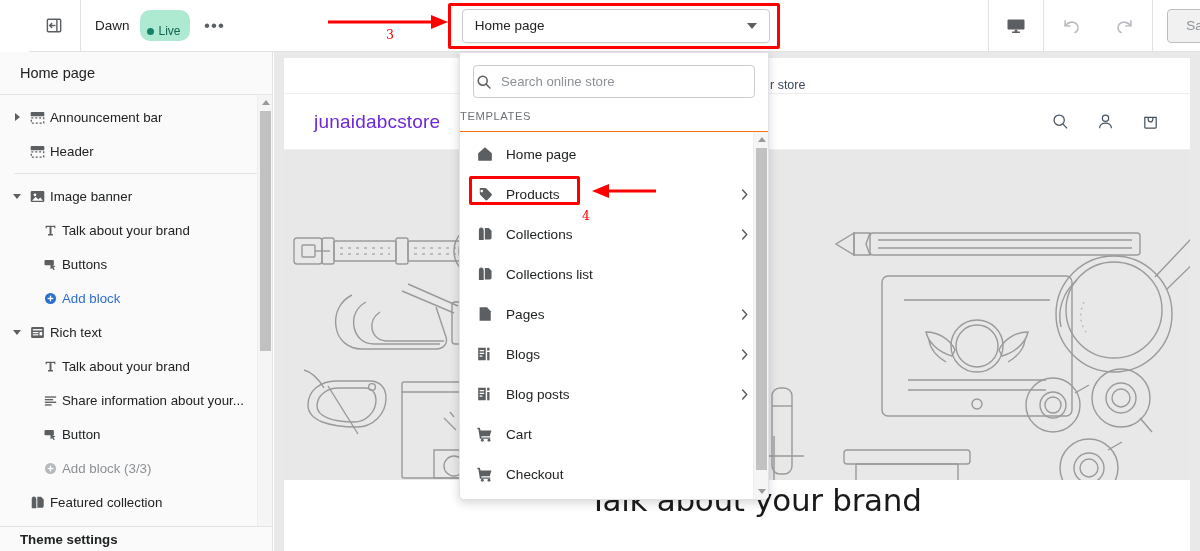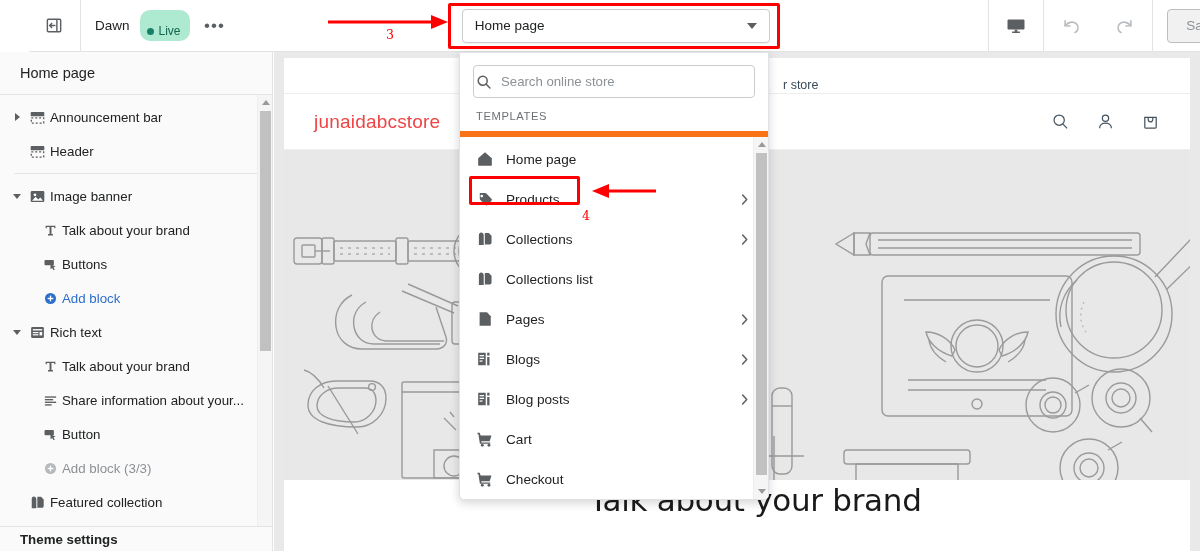--- a/index.html
+++ b/index.html
@@ -104,21 +104,21 @@
   }
   .pv-frame {
     position: absolute; left: 10px; top: 6px; width: 906px; height: 493px;
     background: #ffffff; overflow: hidden;
   }
   .pv-announce { height: 36px; background: #ffffff; border-bottom: 1px solid #eeeeee; }
   .pv-header {
     height: 56px; display: flex; align-items: center; padding: 0 30px;
     border-bottom: 1px solid #eeeeee; background: #ffffff;
   }
-  .pv-storename { font-size: 19px; color: #ef4444; letter-spacing: .2px; white-space: nowrap; }
+  .pv-storename { font-size: 19px; color: #6d28d9; letter-spacing: .2px; white-space: nowrap; }
   .pv-hicons { margin-left: auto; display: flex; align-items: center; gap: 26px; color: #44535f; }
   .pv-banner { position: relative; height: 330px; background: #e8e8e8; overflow: hidden; }
   .pv-banner svg { position: absolute; left: 0; top: 0; }
   .pv-belowband { background: #ffffff; height: 75px; position: relative; }
   .pv-heading {
     position: absolute; left: 305px; top: 2px; font-size: 31px; color: #1a1a1a;
     font-family: "DejaVu Sans", sans-serif; white-space: nowrap; letter-spacing: -0.3px;
   }
 
   
@@ -133,21 +133,21 @@
     height: 33px; border: 1px solid #c9cccf; border-radius: 4px; background: #fff;
     display: flex; align-items: center; padding: 0 2px; gap: 9px;
   }
   .dd-search input {
     border: 0; outline: 0; flex: 1 1 auto; font-size: 13.2px; color: #202223;
     font-family: "Liberation Sans", sans-serif; background: transparent;
   }
   .dd-search input::placeholder { color: #8c9196; }
   .dd-sectionlabel {
     font-size: 11.2px; color: #6d7175; letter-spacing: .6px;
-    padding: 2px 0 9px 16px; border-bottom: 6px solid #f97316;
+    padding: 2px 0 9px 0; border-bottom: 1px solid #f97316;
   }
   .dd-scroll { flex: 1 1 auto; position: relative; overflow: hidden; }
   .dd-list { padding-top: 2px; }
   .dd-row {
     display: flex; align-items: center; height: 40px; padding: 0 16px 0 16px;
     font-size: 13.6px; color: #202223; cursor: pointer; position: relative;
   }
   .dd-ic { width: 30px; flex: 0 0 30px; display: flex; align-items: center; color: #5c5f62; }
   .dd-label { flex: 1 1 auto; }
   .dd-chev { color: #5c5f62; display: flex; align-items: center; }
@@ -509,21 +509,21 @@
           <line x1="490" y1="286" x2="490" y2="330"></line>
           <line x1="466" y1="306" x2="520" y2="306"></line>
         </svg>
       </div>
 
       <div class="pv-belowband">
         <span class="pv-heading">Talk about your brand</span>
       </div>
     </div>
 
-    <div style="position:absolute; left:496px; top:26px; font-size:12.5px; color:#3a4a5a; font-family:'Liberation Sans',sans-serif;padding-left:13px;">r store</div>
+    <div style="position:absolute; left:496px; top:26px; font-size:12.5px; color:#3a4a5a; font-family:'Liberation Sans',sans-serif;">r store</div>
   </div>
 
   <div class="dropdown">
     <div class="dd-searchwrap">
       <div class="dd-search">
         <svg width="16" height="16" viewBox="0 0 20 20" fill="none" stroke="#5c5f62" stroke-width="1.9">
           <circle cx="8.4" cy="8.4" r="5.6"></circle>
             <line x1="12.6" y1="12.6" x2="17.4" y2="17.4" stroke-linecap="round"></line>
         </svg>
         <input type="text" placeholder="Search online store" style="">

